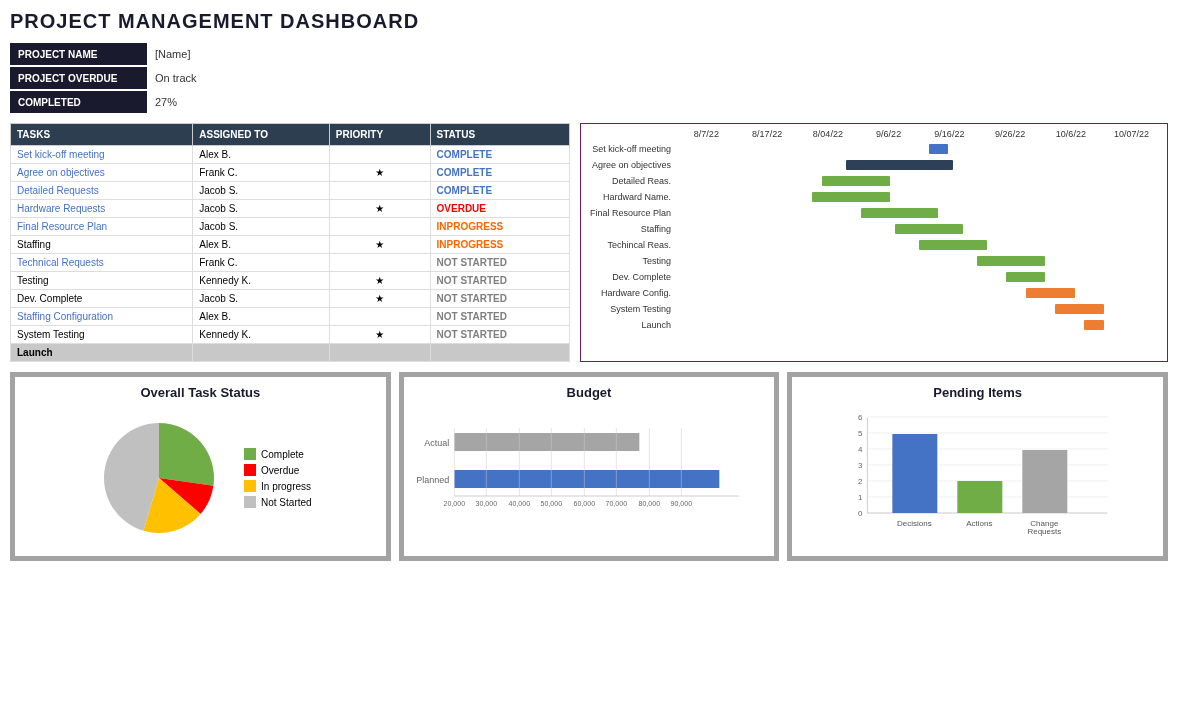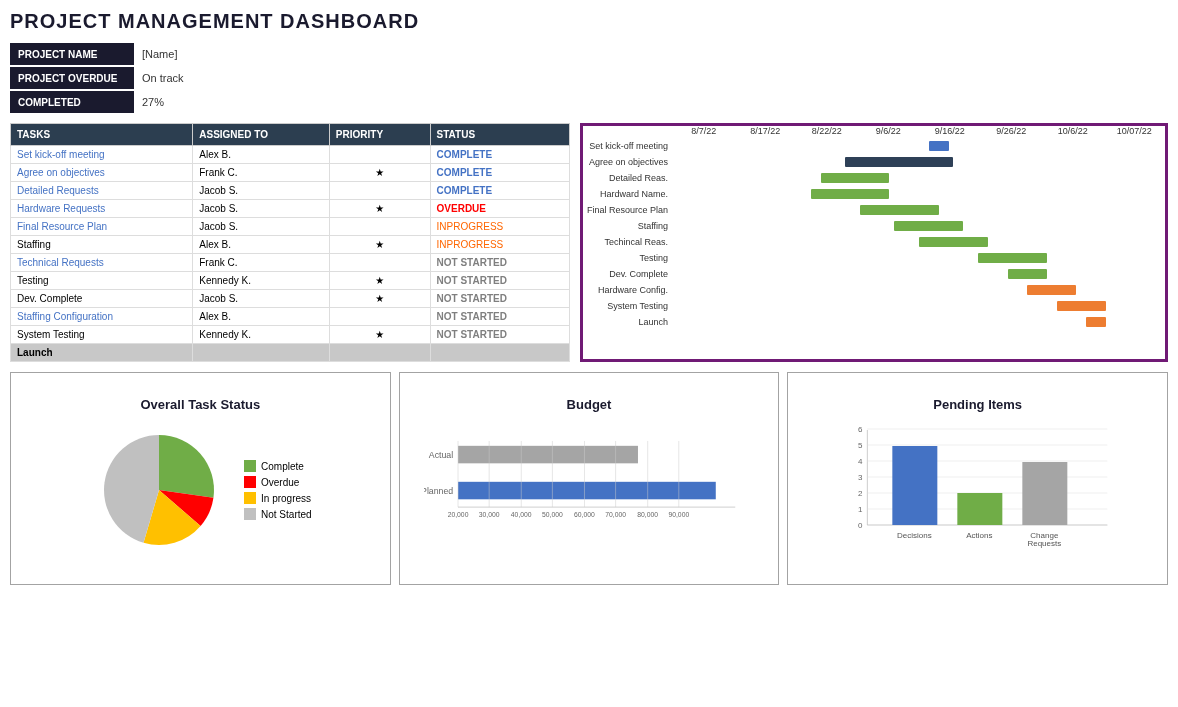--- a/index.html
+++ b/index.html
@@ -2,53 +2,53 @@
 <html><head>
   <meta charset="utf-8">
   <style>
     * { box-sizing: border-box; margin: 0; padding: 0; }
     body { font-family: Arial, sans-serif; background: #fff; font-size: 11px; padding: 10px; width: 1178px; }
 
     .page-title { font-size: 20px; font-weight: bold; color: #1a1a2e; margin-bottom: 10px; letter-spacing: 1px; }
 
     .info-table { width: 240px; margin-bottom: 10px; }
     .info-row { display: flex; margin-bottom: 2px; }
-    .info-label { background: #1a1a2e; color: #fff; font-size: 10px; font-weight: bold; padding: 5px 8px; width: 124px; display: flex; align-items: center; }
+    .info-label { background: #1a1a2e; color: #fff; font-size: 10px; font-weight: bold; padding: 5px 8px; width: 137px; display: flex; align-items: center; }
     .info-value { padding: 5px 8px; color: #333; font-size: 11px; display: flex; align-items: center; }
 
     .main-content { display: flex; gap: 10px; margin-bottom: 10px; }
 
     .task-table { width: 560px; flex-shrink: 0; }
     .task-table table { width: 100%; border-collapse: collapse; }
     .task-table thead tr { background: #2c3e50; color: #fff; }
     .task-table thead th { padding: 5px 6px; text-align: left; font-size: 10px; font-weight: bold; border: 1px solid #ccc; }
     .task-table tbody tr { border-bottom: 1px solid #ddd; }
     .task-table tbody tr:last-child { background: #c8c8c8; font-weight: bold; }
     .task-table tbody td { padding: 3px 6px; font-size: 10px; border: 1px solid #ddd; }
     .task-link { color: #4472c4; text-decoration: none; }
     .status-complete { color: #4472c4; font-weight: bold; }
     .status-overdue { color: #ff0000; font-weight: bold; }
-    .status-inprogress { color: #ff6600; font-weight: normal; margin-left: 28px; }
+    .status-inprogress { color: #ff6600; font-weight: bold; margin-left: 28px; }
     .status-notstarted { color: #7f7f7f; font-weight: bold; }
 
-    .gantt-area { flex: 1; border: 3px solid #701a75; overflow: hidden; }
+    .gantt-area { flex: 1; border: 1px solid #701a75; padding: 5px; overflow: hidden; }
     .gantt-header { display: flex; margin-bottom: 3px; margin-left: 90px; }
     .gantt-date { font-size: 9px; color: #333; flex: 1; text-align: center; }
     .gantt-row { display: flex; align-items: center; margin-bottom: 2px; height: 14px; }
     .gantt-label { width: 90px; font-size: 9px; color: #333; text-align: right; padding-right: 5px; flex-shrink: 0; }
     .gantt-track { flex: 1; position: relative; height: 10px; background: transparent; }
     .gantt-bar { position: absolute; height: 10px; top: 0; border-radius: 1px; }
     .bar-blue { background: #4472c4; }
     .bar-green { background: #70ad47; }
     .bar-orange { background: #ed7d31; }
     .bar-darkblue { background: #2e4057; }
 
     .bottom-section { display: flex; gap: 8px; }
 
-    .chart-box { border: 1px solid #a3a3a3; padding: 24px; flex: 1; }
+    .chart-box { border: 5px solid #a3a3a3; padding: 8px; flex: 1; }
     .chart-title { font-size: 13px; font-weight: bold; text-align: center; margin-bottom: 8px; color: #1a1a2e; }
 
     
     .pie-container { display: flex; align-items: center; justify-content: center; gap: 15px; }
     .pie-svg { width: 140px; height: 140px; }
     .pie-legend { display: flex; flex-direction: column; gap: 4px; }
     .legend-item { display: flex; align-items: center; gap: 5px; font-size: 10px; }
     .legend-color { width: 12px; height: 12px; flex-shrink: 0; }
   </style>
 </head>
@@ -181,21 +181,21 @@
             <td class=""></td>
           </tr>
         </tbody>
     </table>
   </div>
 
   <div class="gantt-area">
     <div class="gantt-header" id="gantt-header">
         <div class="gantt-date">8/7/22</div>
         <div class="gantt-date">8/17/22</div>
-        <div class="gantt-date">8/22/22</div>
+        <div class="gantt-date">8/04/22</div>
         <div class="gantt-date">9/6/22</div>
         <div class="gantt-date">9/16/22</div>
         <div class="gantt-date">9/26/22</div>
         <div class="gantt-date">10/6/22</div>
         <div class="gantt-date">10/07/22</div>
       </div>
     <div id="gantt-rows">
         <div class="gantt-row">
           <div class="gantt-label">Set kick-off meeting</div>
           <div class="gantt-track">

